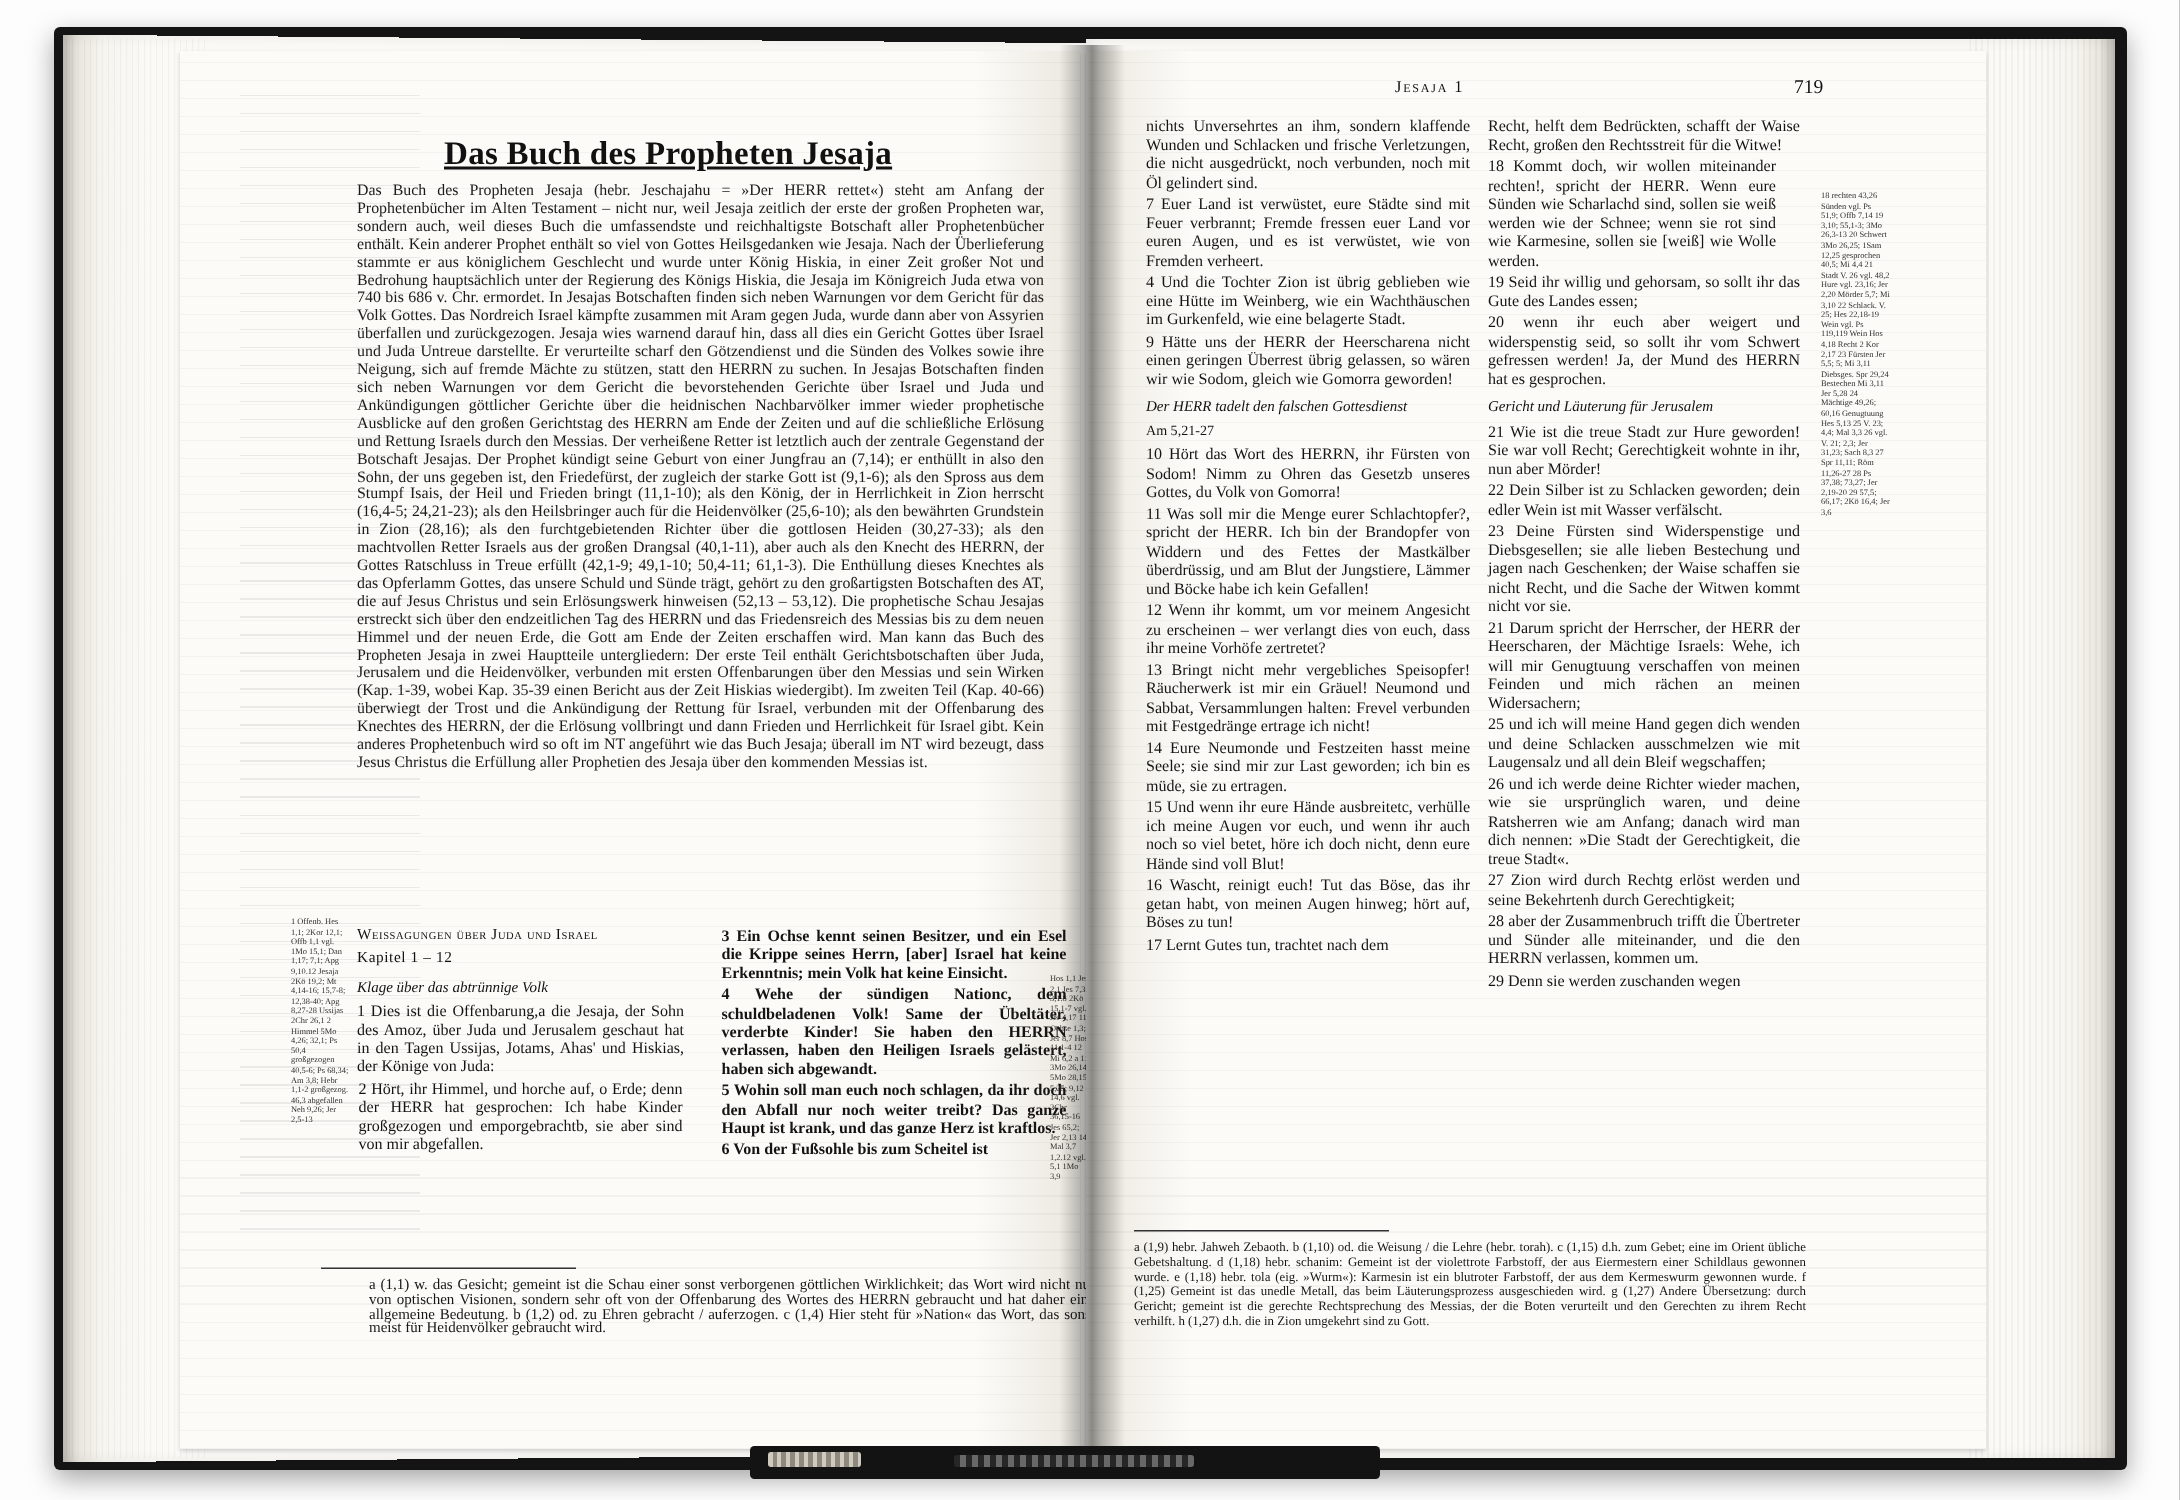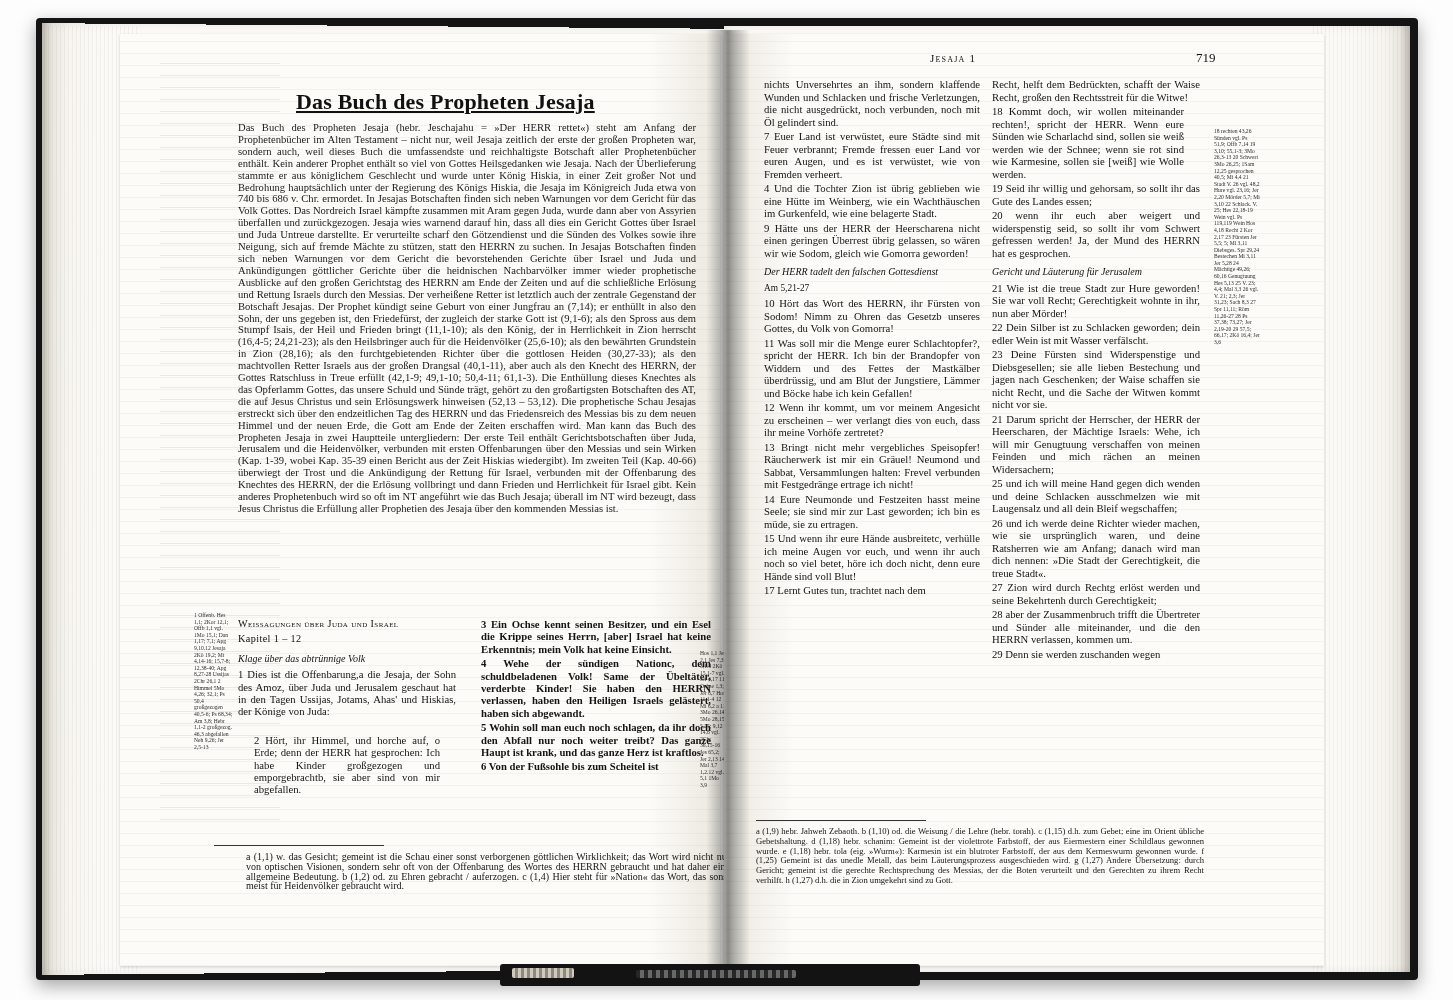--- a/index.html
+++ b/index.html
@@ -131,21 +131,21 @@
 
   <div class="intro">Das Buch des Propheten Jesaja (hebr. Jeschajahu = »Der HERR rettet«) steht am Anfang der Prophetenbücher im Alten Testament – nicht nur, weil Jesaja zeitlich der erste der großen Propheten war, sondern auch, weil dieses Buch die umfassendste und reichhaltigste Botschaft aller Prophetenbücher enthält. Kein anderer Prophet enthält so viel von Gottes Heilsgedanken wie Jesaja. Nach der Überlieferung stammte er aus königlichem Geschlecht und wurde unter König Hiskia, in einer Zeit großer Not und Bedrohung hauptsächlich unter der Regierung des Königs Hiskia, die Jesaja im Königreich Juda etwa von 740 bis 686 v. Chr. ermordet. In Jesajas Botschaften finden sich neben Warnungen vor dem Gericht für das Volk Gottes. Das Nordreich Israel kämpfte zusammen mit Aram gegen Juda, wurde dann aber von Assyrien überfallen und zurückgezogen. Jesaja wies warnend darauf hin, dass all dies ein Gericht Gottes über Israel und Juda Untreue darstellte. Er verurteilte scharf den Götzendienst und die Sünden des Volkes sowie ihre Neigung, sich auf fremde Mächte zu stützen, statt den HERRN zu suchen. In Jesajas Botschaften finden sich neben Warnungen vor dem Gericht die bevorstehenden Gerichte über Israel und Juda und Ankündigungen göttlicher Gerichte über die heidnischen Nachbarvölker immer wieder prophetische Ausblicke auf den großen Gerichtstag des HERRN am Ende der Zeiten und auf die schließliche Erlösung und Rettung Israels durch den Messias. Der verheißene Retter ist letztlich auch der zentrale Gegenstand der Botschaft Jesajas. Der Prophet kündigt seine Geburt von einer Jungfrau an (7,14); er enthüllt in also den Sohn, der uns gegeben ist, den Friedefürst, der zugleich der starke Gott ist (9,1-6); als den Spross aus dem Stumpf Isais, der Heil und Frieden bringt (11,1-10); als den König, der in Herrlichkeit in Zion herrscht (16,4-5; 24,21-23); als den Heilsbringer auch für die Heidenvölker (25,6-10); als den bewährten Grundstein in Zion (28,16); als den furchtgebietenden Richter über die gottlosen Heiden (30,27-33); als den machtvollen Retter Israels aus der großen Drangsal (40,1-11), aber auch als den Knecht des HERRN, der Gottes Ratschluss in Treue erfüllt (42,1-9; 49,1-10; 50,4-11; 61,1-3). Die Enthüllung dieses Knechtes als das Opferlamm Gottes, das unsere Schuld und Sünde trägt, gehört zu den großartigsten Botschaften des AT, die auf Jesus Christus und sein Erlösungswerk hinweisen (52,13 – 53,12). Die prophetische Schau Jesajas erstreckt sich über den endzeitlichen Tag des HERRN und das Friedensreich des Messias bis zu dem neuen Himmel und der neuen Erde, die Gott am Ende der Zeiten erschaffen wird. Man kann das Buch des Propheten Jesaja in zwei Hauptteile untergliedern: Der erste Teil enthält Gerichtsbotschaften über Juda, Jerusalem und die Heidenvölker, verbunden mit ersten Offenbarungen über den Messias und sein Wirken (Kap. 1-39, wobei Kap. 35-39 einen Bericht aus der Zeit Hiskias wiedergibt). Im zweiten Teil (Kap. 40-66) überwiegt der Trost und die Ankündigung der Rettung für Israel, verbunden mit der Offenbarung des Knechtes des HERRN, der die Erlösung vollbringt und dann Frieden und Herrlichkeit für Israel gibt. Kein anderes Prophetenbuch wird so oft im NT angeführt wie das Buch Jesaja; überall im NT wird bezeugt, dass Jesus Christus die Erfüllung aller Prophetien des Jesaja über den kommenden Messias ist.</div>
 
   <div class="lp-refs">1 Offenb. Hes 1,1; 2Kor 12,1; Offb 1,1 vgl. 1Mo 15,1; Dan 1,17; 7,1; Apg 9,10.12 Jesaja 2Kö 19,2; Mt 4,14-16; 15,7-8; 12,38-40; Apg 8,27-28 Ussijas 2Chr 26,1 2 Himmel 5Mo 4,26; 32,1; Ps 50,4 großgezogen 40,5-6; Ps 68,34; Am 3,8; Hebr 1,1-2 großgezog. 46,3 abgefallen Neh 9,26; Jer 2,5-13</div>
 
   <div class="lp-col1">
     <div class="sec-head">Weissagungen über Juda und Israel</div>
     <div class="sec-head" style="font-variant:normal;">Kapitel 1 – 12</div>
     <div class="sub-italic">Klage über das abtrünnige Volk</div>
     <p style="margin:0 0 2px 0;">1 Dies ist die Offenbarung,a die Jesaja, der Sohn des Amoz, über Juda und Jerusalem geschaut hat in den Tagen Ussijas, Jotams, Ahas' und Hiskias, der Könige von Juda:</p>
-    <p style="margin:16px;">2 Hört, ihr Himmel, und horche auf, o Erde; denn der HERR hat gesprochen: Ich habe Kinder großgezogen und emporgebrachtb, sie aber sind von mir abgefallen.</p>
+    <p style="margin:1px;">2 Hört, ihr Himmel, und horche auf, o Erde; denn der HERR hat gesprochen: Ich habe Kinder großgezogen und emporgebrachtb, sie aber sind von mir abgefallen.</p>
   </div>
 
   <div class="lp-col2">
     <p style="margin:0 0 2px 0;">3 Ein Ochse kennt seinen Besitzer, und ein Esel die Krippe seines Herrn, [aber] Israel hat keine Erkenntnis; mein Volk hat keine Einsicht.</p>
     <p style="margin:0 0 2px 0;">4 Wehe der sündigen Nationc, dem schuldbeladenen Volk! Same der Übeltäter, verderbte Kinder! Sie haben den HERRN verlassen, haben den Heiligen Israels gelästert, haben sich abgewandt.</p>
     <p style="margin:0 0 2px 0;">5 Wohin soll man euch noch schlagen, da ihr doch den Abfall nur noch weiter treibt? Das ganze Haupt ist krank, und das ganze Herz ist kraftlos.</p>
     <p style="margin:0;">6 Von der Fußsohle bis zum Scheitel ist</p>
   </div>
 
   <div class="midrefs">Hos 1,1 Jes 2,1 Jes 7,3 3,1.8 2Kö 15,1-7 vgl. Jer 4,17 11 Ochse 1,3; Jer 8,7 Hos 11,1-4 12 Mi 6,2 a 11 3Mo 26,14 5Mo 28,15 5,25; 9,12 14,6 vgl. 2Chr 36,15-16 Jes 65,2; Jer 2,13 14 Mal 3,7 1,2.12 vgl. 5,1 1Mo 3,9</div>
@@ -166,20 +166,21 @@
     <p style="margin:0 0 2px 0;">4 Und die Tochter Zion ist übrig geblieben wie eine Hütte im Weinberg, wie ein Wachthäuschen im Gurkenfeld, wie eine belagerte Stadt.</p>
     <p style="margin:0 0 4px 0;">9 Hätte uns der HERR der Heerscharena nicht einen geringen Überrest übrig gelassen, so wären wir wie Sodom, gleich wie Gomorra geworden!</p>
     <div class="sub-italic">Der HERR tadelt den falschen Gottesdienst</div>
     <div style="font-size:9.4px;margin:0 0 3px 0;">Am 5,21-27</div>
     <p style="margin:0 0 2px 0;">10 Hört das Wort des HERRN, ihr Fürsten von Sodom! Nimm zu Ohren das Gesetzb unseres Gottes, du Volk von Gomorra!</p>
     <p style="margin:0 0 2px 0;">11 Was soll mir die Menge eurer Schlachtopfer?, spricht der HERR. Ich bin der Brandopfer von Widdern und des Fettes der Mastkälber überdrüssig, und am Blut der Jungstiere, Lämmer und Böcke habe ich kein Gefallen!</p>
     <p style="margin:0 0 2px 0;">12 Wenn ihr kommt, um vor meinem Angesicht zu erscheinen – wer verlangt dies von euch, dass ihr meine Vorhöfe zertretet?</p>
     <p style="margin:0 0 2px 0;">13 Bringt nicht mehr vergebliches Speisopfer! Räucherwerk ist mir ein Gräuel! Neumond und Sabbat, Versammlungen halten: Frevel verbunden mit Festgedränge ertrage ich nicht!</p>
     <p style="margin:0 0 2px 0;">14 Eure Neumonde und Festzeiten hasst meine Seele; sie sind mir zur Last geworden; ich bin es müde, sie zu ertragen.</p>
     <p style="margin:0 0 2px 0;">15 Und wenn ihr eure Hände ausbreitetc, verhülle ich meine Augen vor euch, und wenn ihr auch noch so viel betet, höre ich doch nicht, denn eure Hände sind voll Blut!</p>
+    <p style="margin:0 0 2px 0;">16 Wascht, reinigt euch! Tut das Böse, das ihr getan habt, von meinen Augen hinweg; hört auf, Böses zu tun!</p>
     <p style="margin:0;">17 Lernt Gutes tun, trachtet nach dem</p>
   </div>
 
   <div class="rp-col2">
     <p style="margin:0 0 2px 0;">Recht, helft dem Bedrückten, schafft der Waise Recht, großen den Rechtsstreit für die Witwe!</p>
     <p style="margin:0 16px 2px 0;">18 Kommt doch, wir wollen miteinander rechten!, spricht der HERR. Wenn eure Sünden wie Scharlachd sind, sollen sie weiß werden wie der Schnee; wenn sie rot sind wie Karmesine, sollen sie [weiß] wie Wolle werden.</p>
     <p style="margin:0 0 2px 0;">19 Seid ihr willig und gehorsam, so sollt ihr das Gute des Landes essen;</p>
     <p style="margin:0 0 4px 0;">20 wenn ihr euch aber weigert und widerspenstig seid, so sollt ihr vom Schwert gefressen werden! Ja, der Mund des HERRN hat es gesprochen.</p>
     <div class="sub-italic">Gericht und Läuterung für Jerusalem</div>
     <p style="margin:0 0 2px 0;">21 Wie ist die treue Stadt zur Hure geworden! Sie war voll Recht; Gerechtigkeit wohnte in ihr, nun aber Mörder!</p>

